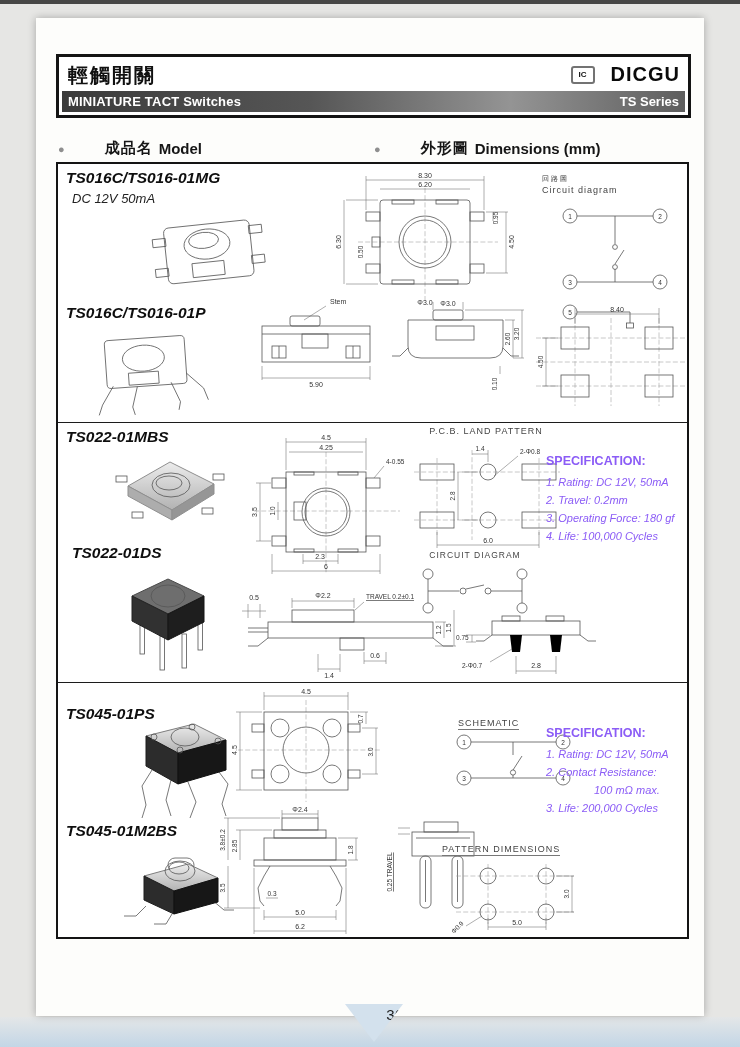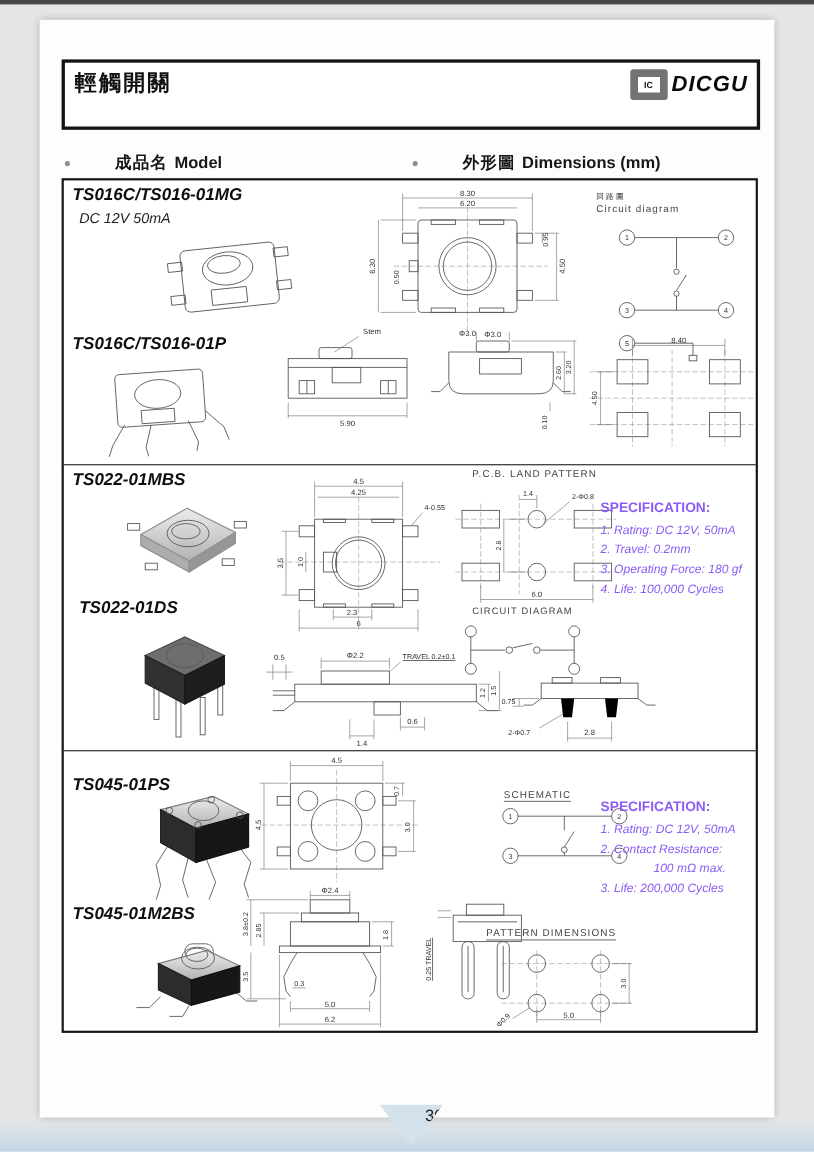--- a/index.html
+++ b/index.html
@@ -7,23 +7,23 @@
        font-family:"Liberation Sans",sans-serif;overflow:hidden;}
   .topedge{position:absolute;left:0;top:0;width:740px;height:4px;background:#2a2a2a;opacity:.85;}
   .page{position:absolute;left:36px;top:18px;width:668px;height:998px;background:#fdfdfb;
         box-shadow:0 0 8px rgba(0,0,0,.28);}
   .botband{position:absolute;left:0;bottom:0;width:740px;height:30px;
         background:linear-gradient(180deg,rgba(222,232,242,.25),#c3d6e6);}
   
   .hdrbox{position:absolute;left:56px;top:54px;width:629px;height:58px;border:3px solid #141414;background:#fff;}
   .cjk-title{position:absolute;left:9px;top:5px;font-size:20px;font-weight:bold;color:#111;letter-spacing:2px;}
   .logo{position:absolute;right:8px;top:6px;display:flex;align-items:center;}
-  .logo-badge{width:20px;height:14px;border:7px solid #737373;border-radius:3px;font-size:8px;font-weight:bold;
+  .logo-badge{width:20px;height:14px;border:2px solid #737373;border-radius:3px;font-size:8px;font-weight:bold;
         display:flex;align-items:center;justify-content:center;color:#111;}
-  .logo-text{margin-left:4px;font-size:20px;font-weight:bold;font-style:italic;color:#0a0a0a;letter-spacing:1px;}
+  .logo-text{margin-left:16px;font-size:20px;font-weight:bold;color:#0a0a0a;letter-spacing:1px;}
   .hdrbar{position:absolute;left:3px;right:3px;bottom:3px;height:21px;
         background:linear-gradient(90deg,#3b3b3b,#565656 40%,#949494 72%,#5e5e5e);
         display:flex;align-items:center;justify-content:space-between;}
   .hdrbar .bl{color:#fff;font-weight:bold;font-size:13px;padding-left:6px;letter-spacing:.2px;}
   .hdrbar .br{color:#fff;font-weight:bold;font-size:13px;padding-right:6px;}
   
   .seclabel{position:absolute;top:139px;font-size:15px;font-weight:bold;color:#161616;display:flex;align-items:center;}
   .seclabel .bullet{color:#8f8f8f;font-size:11px;margin-right:4px;}
   .seclabel .cjk{letter-spacing:1px;margin-right:6px;margin-left:36px;}
   
@@ -56,20 +56,24 @@
 <div class="topedge"></div>
 <div class="page"></div>
 <div class="botband"></div>
 
 <div class="hdrbox">
   <div class="cjk-title">輕觸開關</div>
   <div class="logo">
     <div class="logo-badge">IC</div>
     <div class="logo-text">DICGU</div>
   </div>
+  <div class="hdrbar">
+    <span class="bl">MINIATURE TACT Switches</span>
+    <span class="br">TS Series</span>
+  </div>
 </div>
 
 <div class="seclabel" style="left:58px;">
   <span class="bullet">●</span>
   <span class="cjk">成品名</span>
   <span>Model</span>
 </div>
 <div class="seclabel" style="left:374px;">
   <span class="bullet">●</span>
   <span class="cjk">外形圖</span>

